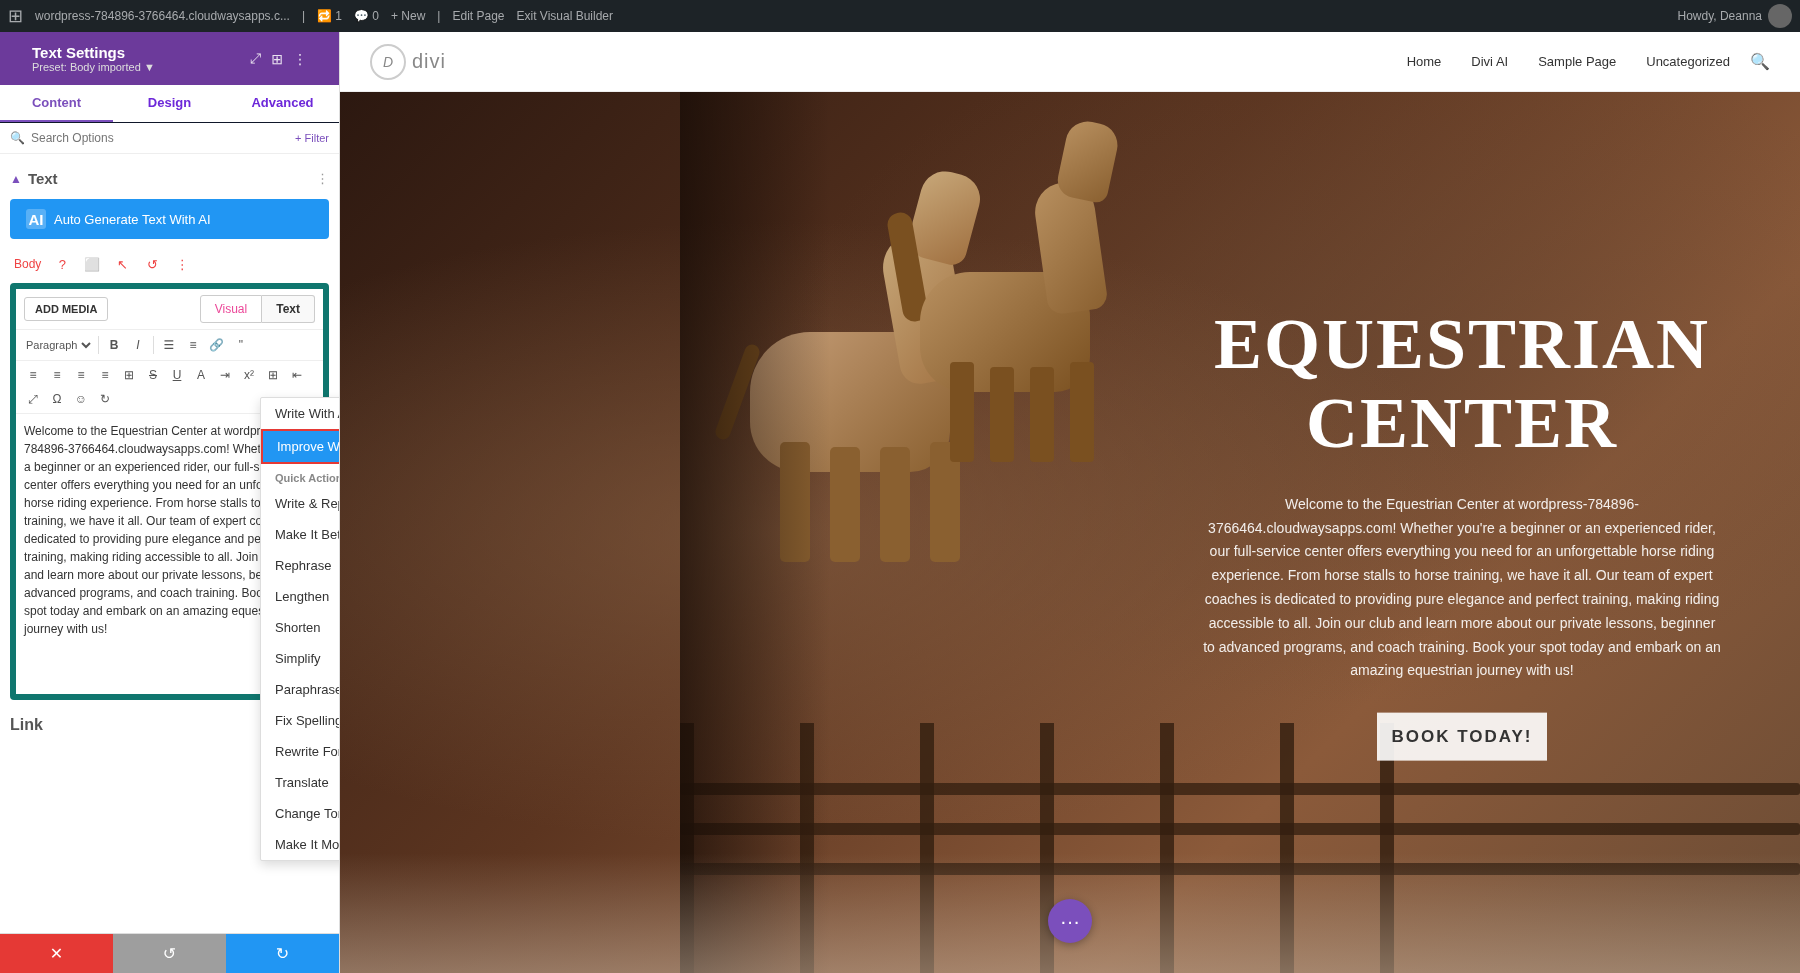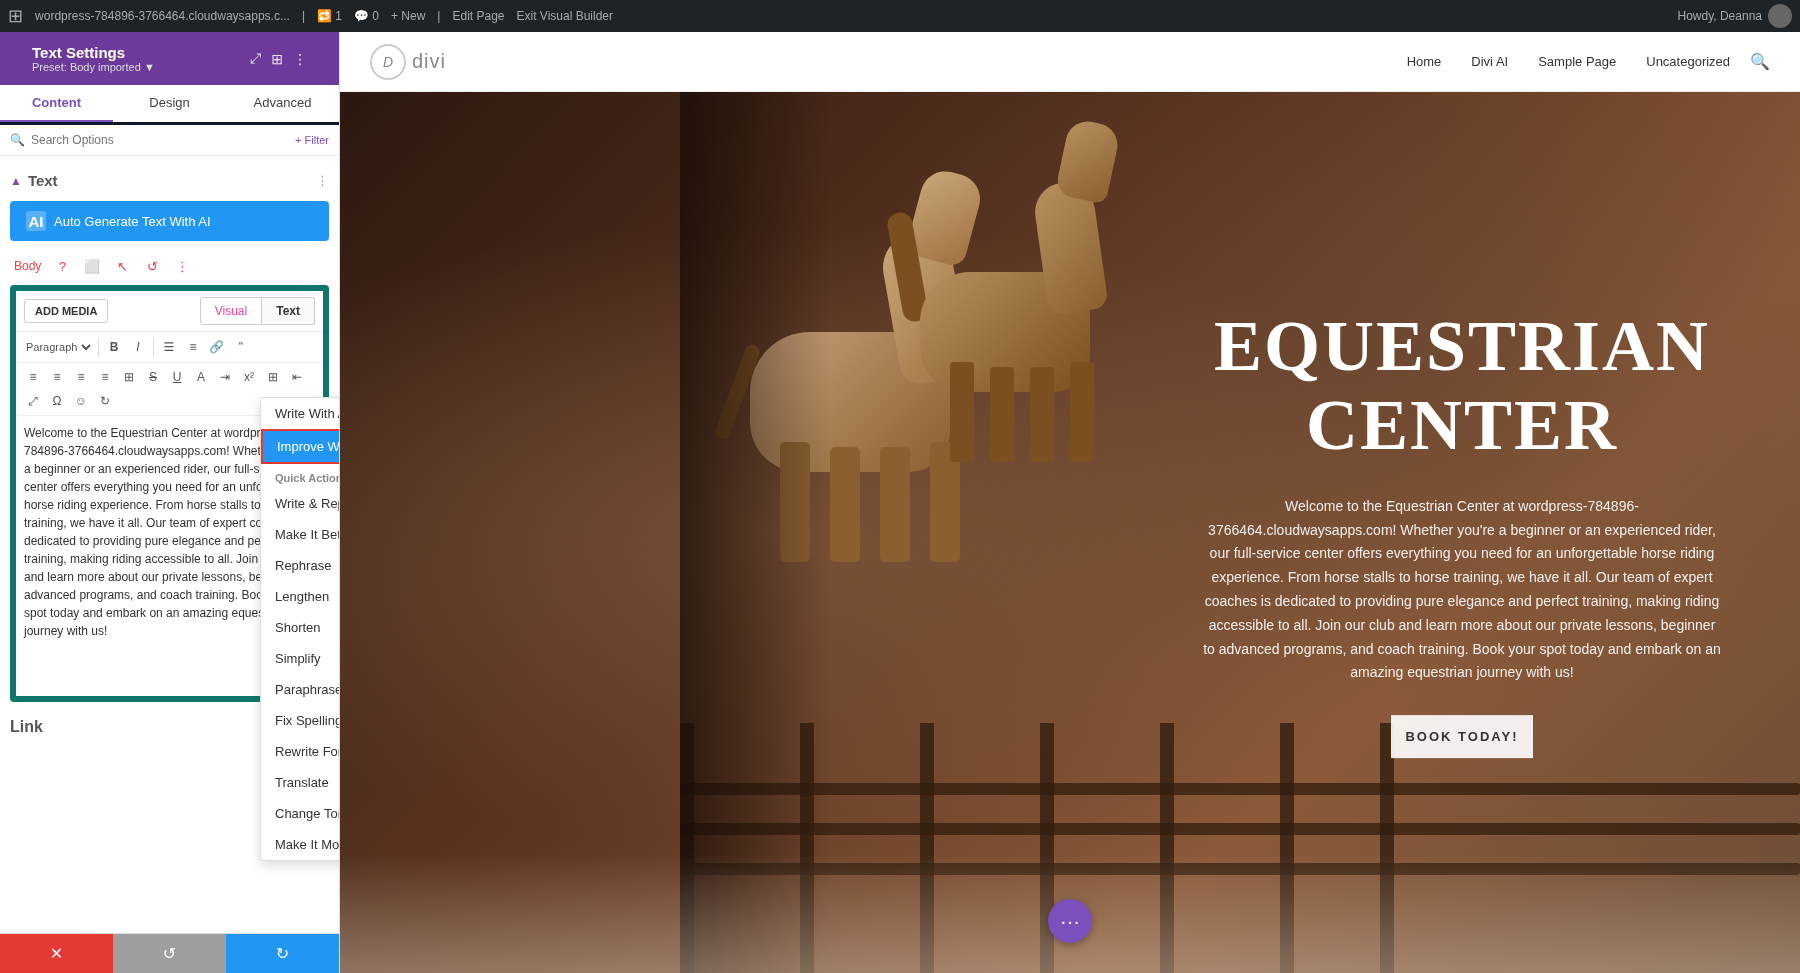--- a/index.html
+++ b/index.html
@@ -51,31 +51,32 @@
       justify-content: space-between;
     }
     .panel-header .title { font-size: 15px; font-weight: 600; }
     .panel-header .header-icons { display: flex; gap: 10px; align-items: center; }
     .panel-header .icon-btn { color: #fff; opacity: 0.85; cursor: pointer; font-size: 14px; }
     .panel-header .subtitle { font-size: 11px; color: #ddd; }
 
     
     .tabs {
       display: flex;
-      border-bottom: 3px solid #0f172a;
+      border-bottom: 1px solid #0f172a;
       background: #fff;
     }
     .tab {
       flex: 1;
       text-align: center;
       padding: 10px;
       cursor: pointer;
       font-size: 13px;
-      color: #404040;
+      color: #6d28d9;
       border-bottom: 2px solid transparent;
+      font-weight: bold;
     }
     .tab.active {
       color: #7b4fbc;
       border-bottom: 2px solid #7b4fbc;
       font-weight: 600;
     }
 
     
     .search-bar {
       padding: 8px 10px;
@@ -392,21 +393,21 @@
       line-height: 1.7;
       color: rgba(255,255,255,0.9);
       margin-bottom: 30px;
       text-align: center;
     }
     .hero-btn {
       display: inline-block;
       background: rgba(255,255,255,0.9);
       color: #333;
       padding: 14px 14px;
-      font-size: 13px;
+      font-size: 17px;
       font-weight: 700;
       letter-spacing: 2px;
       cursor: pointer;
       text-transform: uppercase;
       border: none;
     }
 
     
     .float-btn {
       position: absolute;

